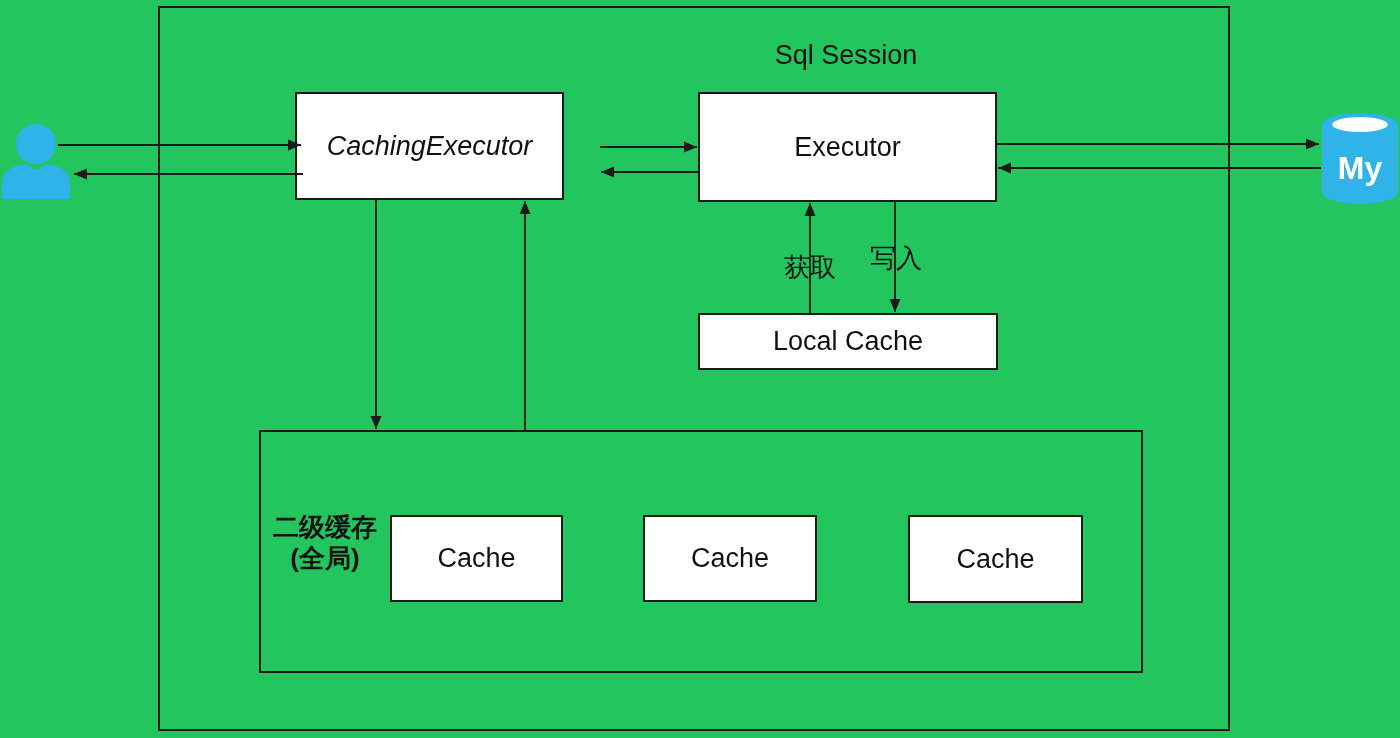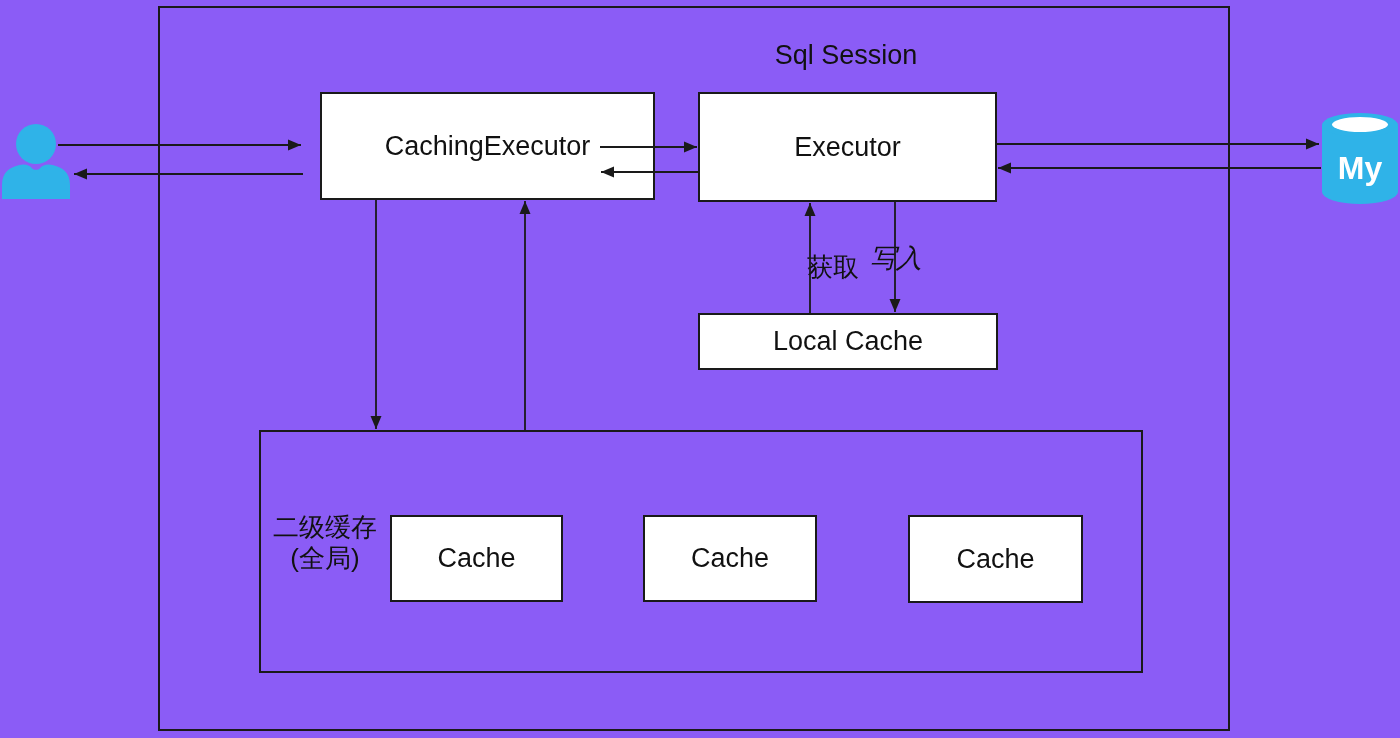--- a/index.html
+++ b/index.html
@@ -1,19 +1,19 @@
 <!DOCTYPE html>
 <html><head>
 <meta charset="utf-8">
 <style>
   html,body{margin:0;padding:0;background:#ffffff;}
   .canvas{
     position:relative;
     width:1400px;height:738px;
-    background:#8b5cf6;
+    background:#22c55e;
     font-family:"Liberation Sans","DejaVu Sans",sans-serif;
     color:#111111;
     overflow:hidden;
   }
   .abs{position:absolute;}
   .box{
     position:absolute;
     border:2px solid #1a1a1a;
     background:#ffffff;
     display:flex;align-items:center;justify-content:center;
@@ -34,52 +34,52 @@
 </style>
 </head>
 <body>
 
 <div class="canvas">
 
   <div class="box transparent" style="left:158px;top:6px;width:1072px;height:725px;"></div>
 
   <div class="floating-label" style="left:746px;top:40px;width:200px;font-size:27px;">Sql Session</div>
 
-  <div class="box" style="left:320px;top:92px;width:335px;height:108px;">
+  <div class="box" style="left:295px;top:92px;width:269px;height:108px;font-style:italic;">
     <span class="node-label">CachingExecutor</span>
   </div>
 
   <div class="box" style="left:698px;top:92px;width:299px;height:110px;">
     <span class="node-label">Executor</span>
   </div>
 
   <div class="box" style="left:698px;top:313px;width:300px;height:57px;">
     <span class="node-label">Local Cache</span>
   </div>
 
   <div class="box transparent" style="left:259px;top:430px;width:884px;height:243px;"></div>
 
-  <div class="floating-label cjk" style="left:259px;top:512px;width:132px;">
+  <div class="floating-label cjk" style="left:259px;top:512px;width:132px;font-weight:bold;">
     <div>二级缓存</div>
     <div>(全局)</div>
   </div>
 
 
   <div class="box" style="left:390px;top:515px;width:173px;height:87px;">
     <span class="node-label">Cache</span>
   </div>
   <div class="box" style="left:643px;top:515px;width:174px;height:87px;">
     <span class="node-label">Cache</span>
   </div>
   <div class="box" style="left:908px;top:515px;width:175px;height:88px;">
     <span class="node-label">Cache</span>
   </div>
 
-  <div class="floating-label cjk" style="left:773px;top:252px;width:120px;">获取</div>
-  <div class="floating-label cjk" style="left:836px;top:243px;width:120px;font-style:italic;">写入</div>
+  <div class="floating-label cjk" style="left:750px;top:252px;width:120px;">获取</div>
+  <div class="floating-label cjk" style="left:836px;top:243px;width:120px;">写入</div>
 
   <svg class="abs" style="left:1px;top:122px;" width="72" height="78" viewBox="0 0 72 78" aria-hidden="true">
     <circle cx="35" cy="22" r="20" fill="#2FB3E8"></circle>
     <path d="M1,77 L1,63 C1,50 9,45.5 17.5,43.3
              C24,41.6 28,43.2 31,46.2
              C33.2,48.4 36.8,48.4 39,46.2
              C42,43.2 46,41.6 52.5,43.3
              C61,45.5 69,50 69,63 L69,77 Z" fill="#2FB3E8"></path>
   </svg>
 

